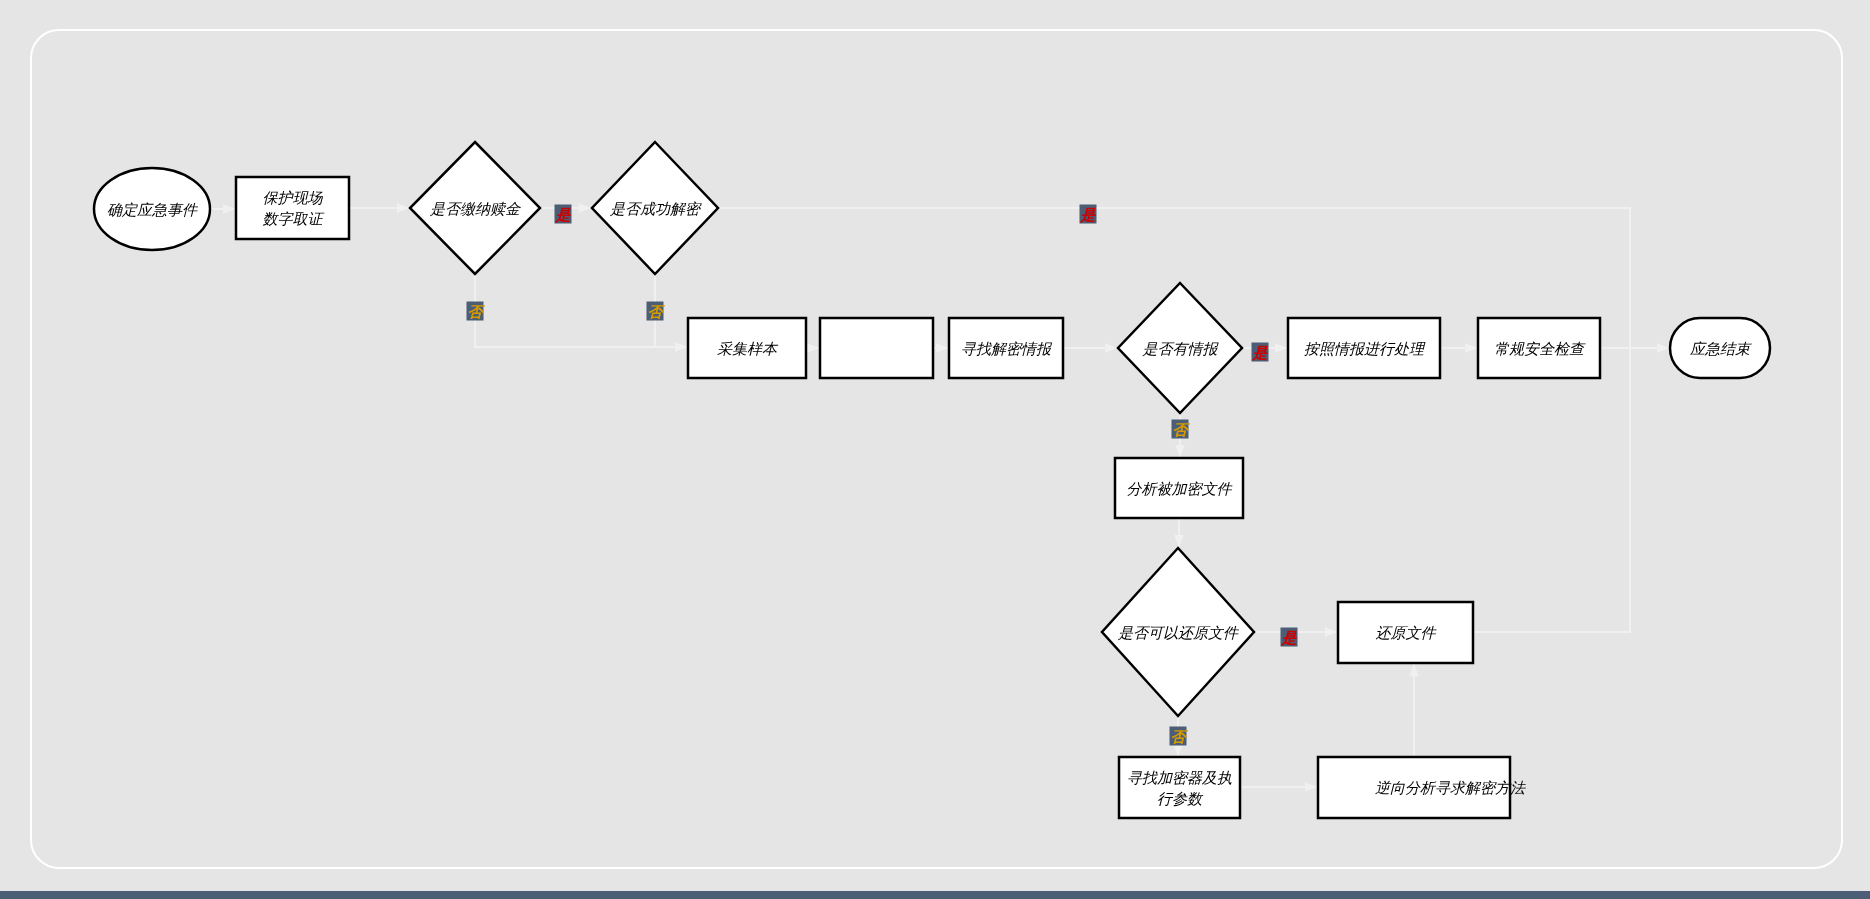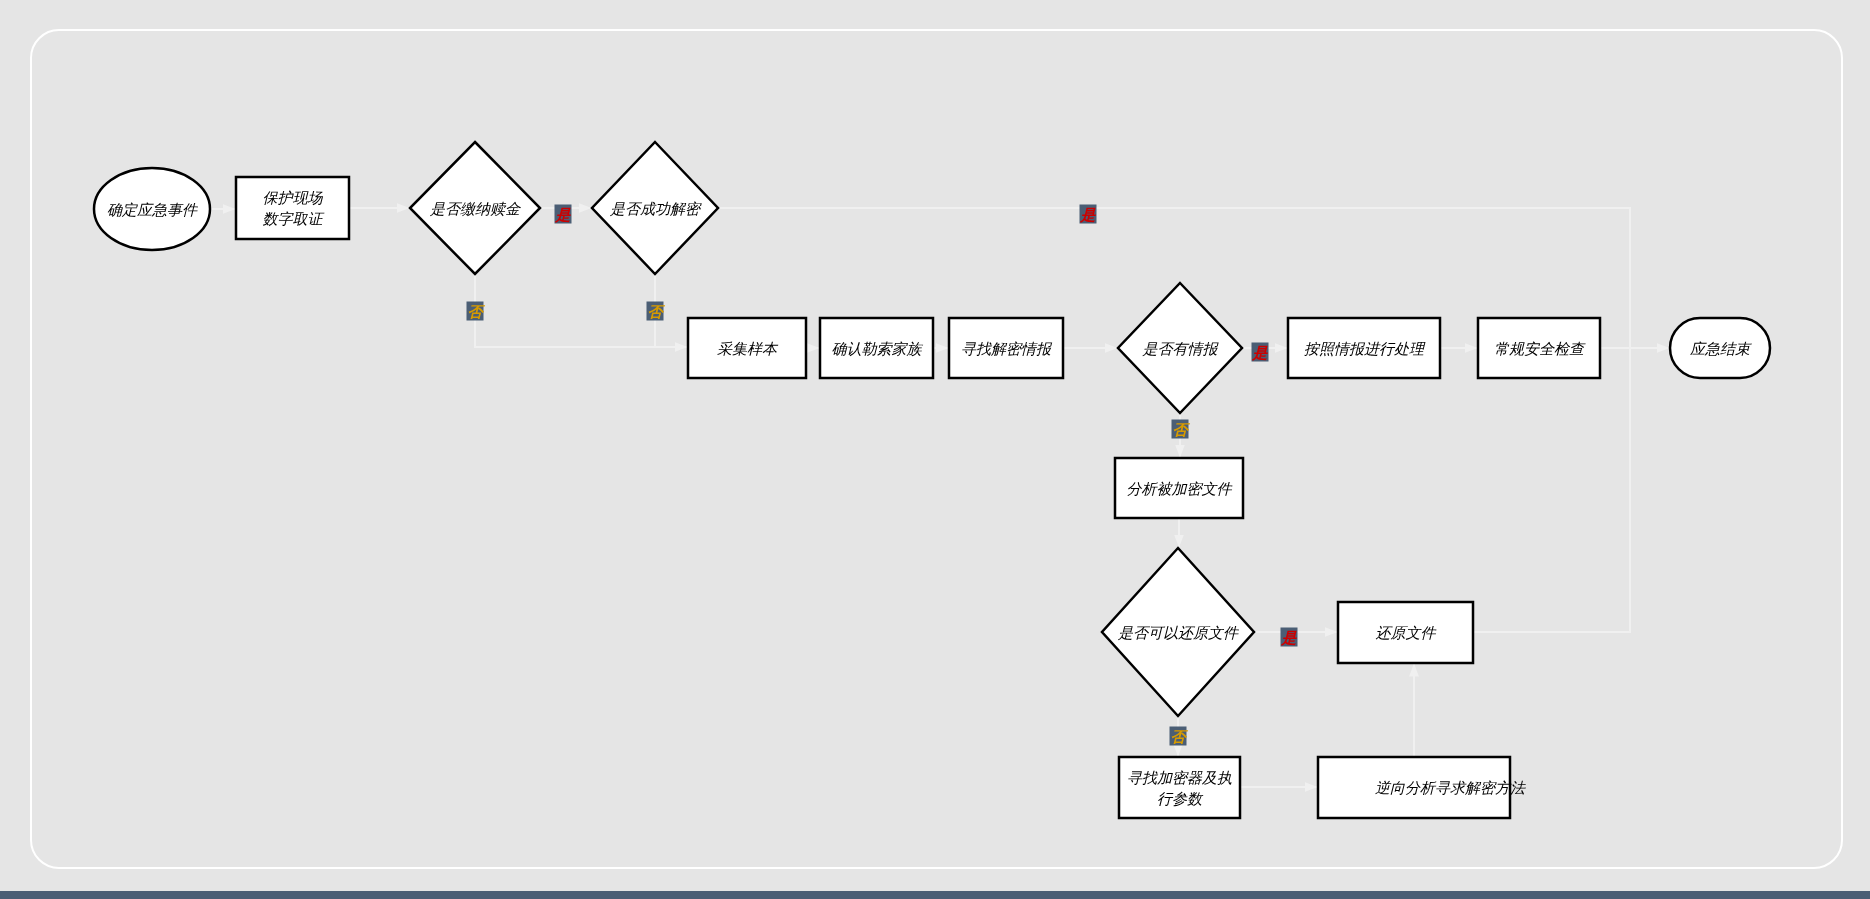--- a/index.html
+++ b/index.html
@@ -77,21 +77,20 @@
       <rect x="1318" y="757" width="192" height="61"></rect>
     </g>
   </svg>
 
   <div class="node-label" style="left:94px;top:168px;width:116px;height:82px;">确定应急事件</div>
   <div class="node-label" style="left:236px;top:177px;width:113px;height:62px;">保护现场
 数字取证</div>
   <div class="node-label" style="left:410px;top:142px;width:130px;height:132px;">是否缴纳赎金</div>
   <div class="node-label" style="left:592px;top:142px;width:126px;height:132px;">是否成功解密</div>
   <div class="node-label" style="left:688px;top:318px;width:118px;height:60px;">采集样本</div>
-  <div class="node-label" style="left:820px;top:318px;width:113px;height:60px;">确认勒索家族</div>
   <div class="node-label" style="left:949px;top:318px;width:114px;height:60px;">寻找解密情报</div>
   <div class="node-label" style="left:1118px;top:283px;width:124px;height:130px;">是否有情报</div>
   <div class="node-label" style="left:1288px;top:318px;width:152px;height:60px;">按照情报进行处理</div>
   <div class="node-label" style="left:1478px;top:318px;width:122px;height:60px;">常规安全检查</div>
   <div class="node-label" style="left:1670px;top:318px;width:100px;height:60px;text-align:right;">应急结束</div>
   <div class="node-label" style="left:1115px;top:458px;width:128px;height:60px;">分析被加密文件</div>
   <div class="node-label" style="left:1102px;top:548px;width:152px;height:168px;">是否可以还原文件</div>
   <div class="node-label" style="left:1338px;top:602px;width:135px;height:61px;">还原文件</div>
   <div class="node-label" style="left:1119px;top:757px;width:121px;height:61px;border-radius:27px;">寻找加密器及执
 行参数</div>

